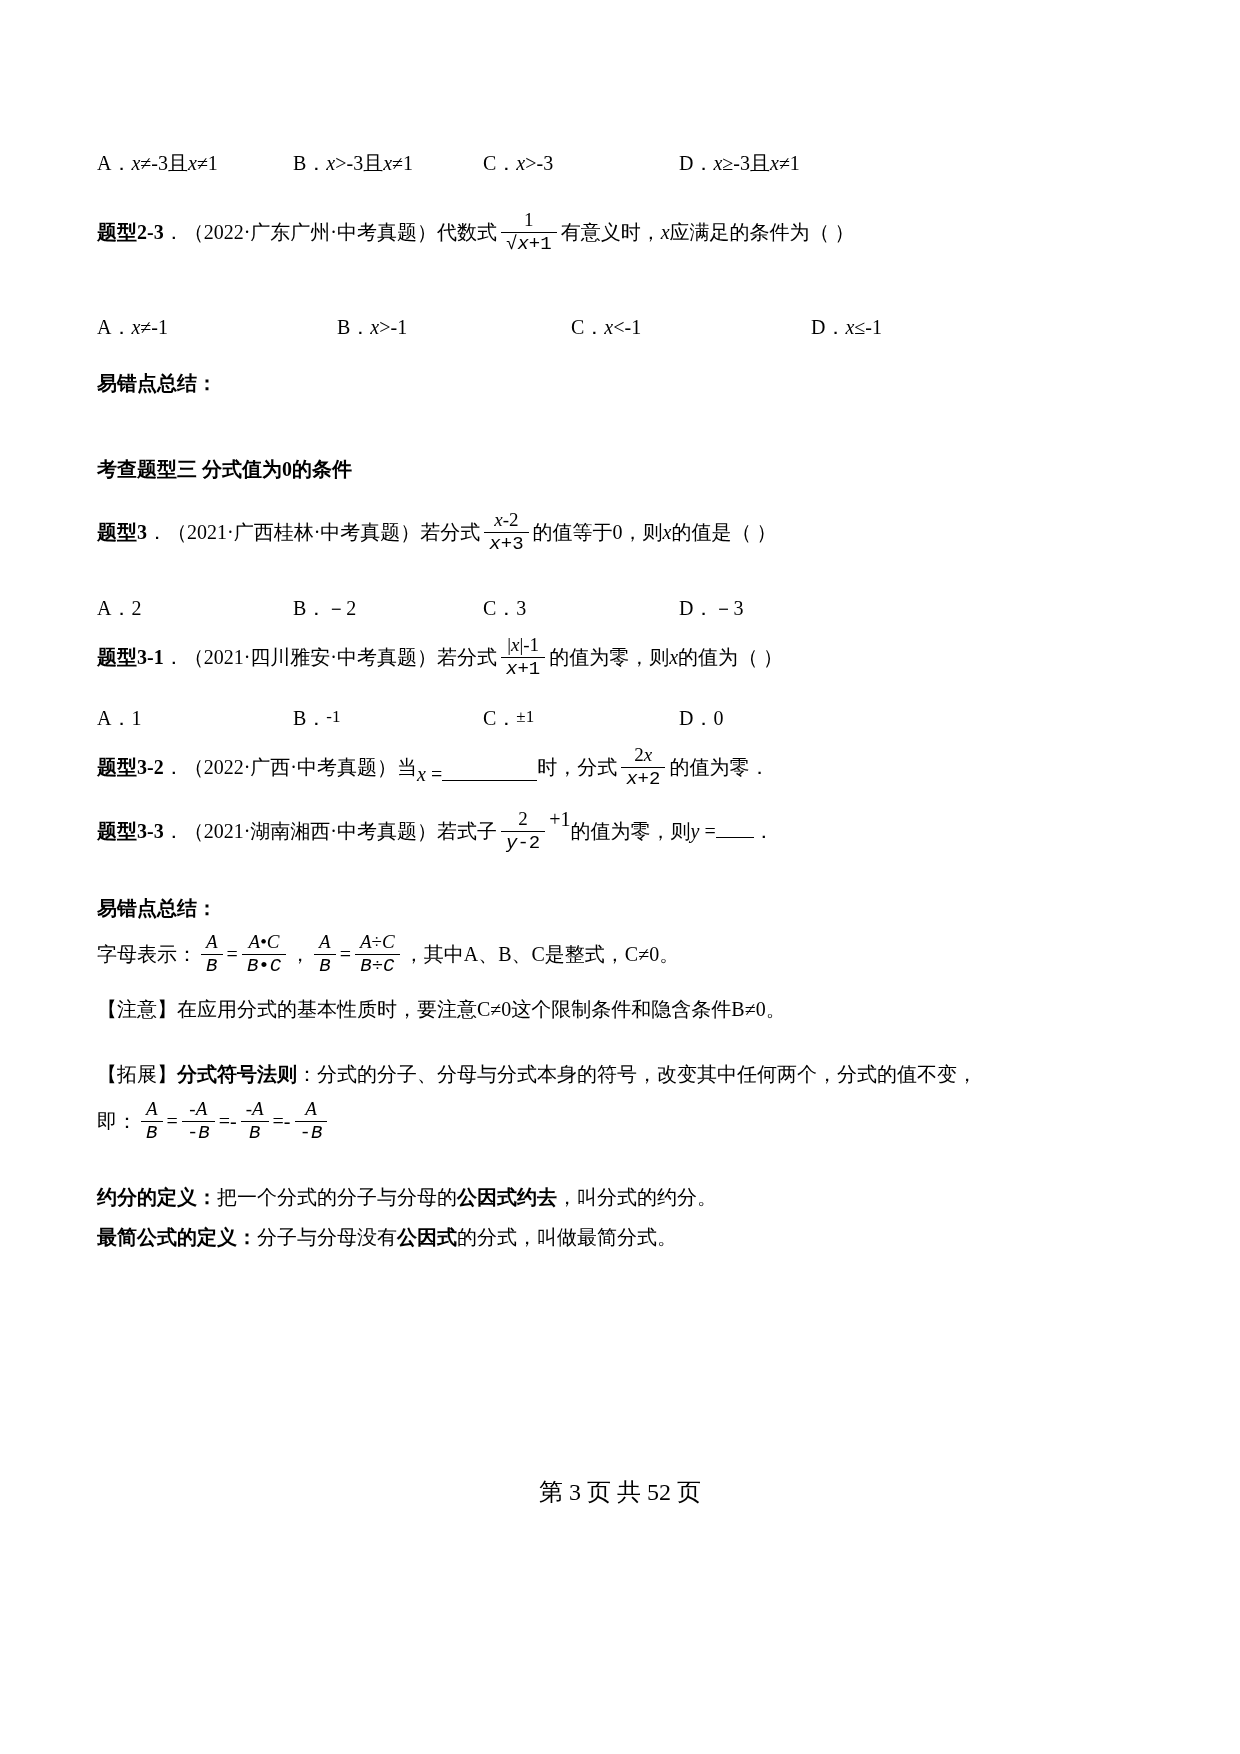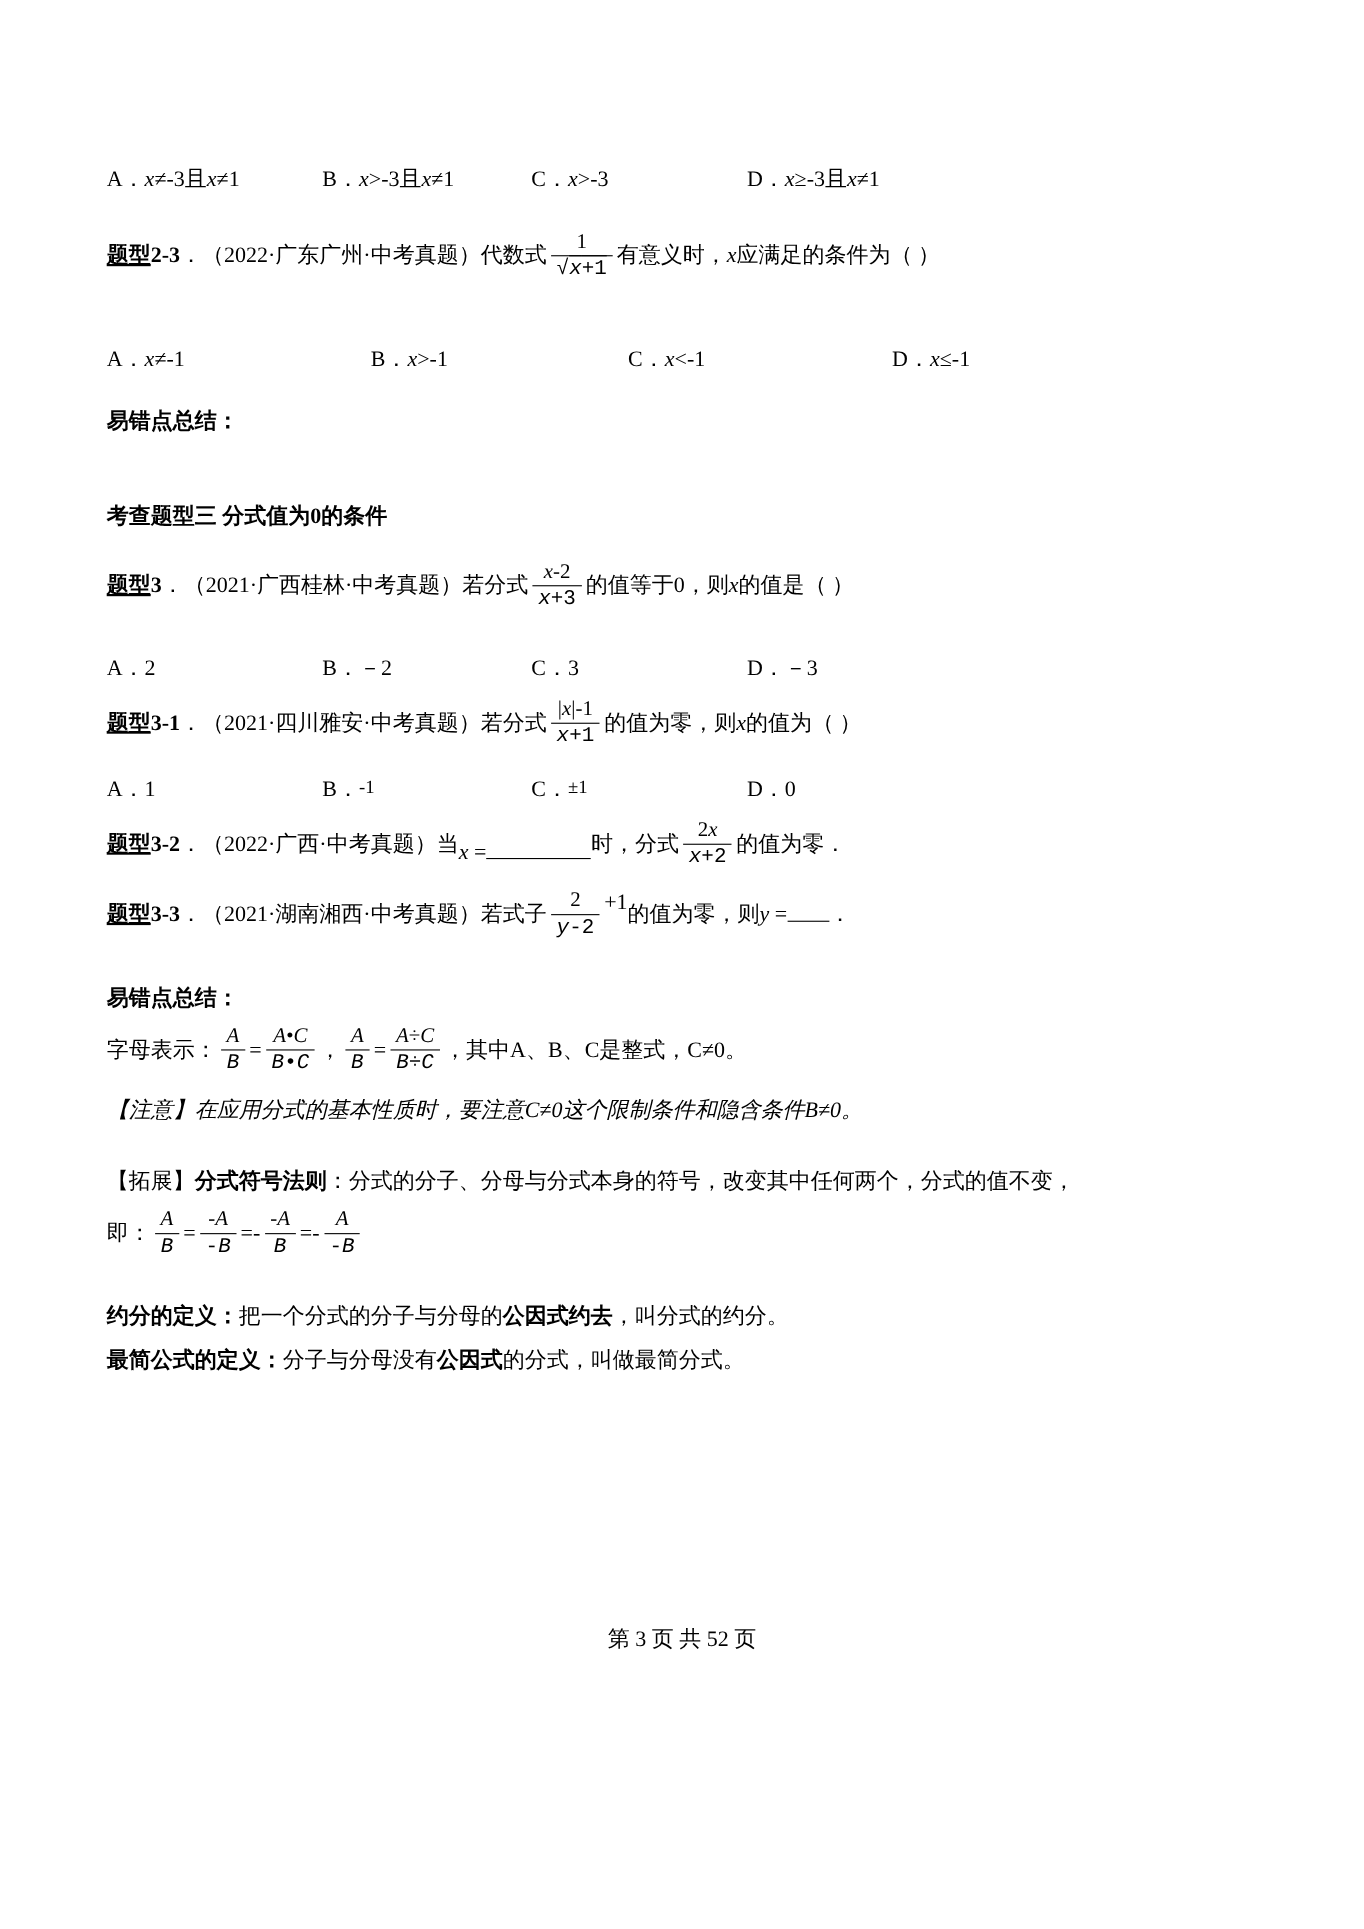--- a/index.html
+++ b/index.html
@@ -3,37 +3,37 @@
 <meta charset="utf-8">
 <style>
   html,body{margin:0;padding:0;background:#ffffff;color:#000;}
   body{width:1240px;height:1754px;font-family:"Liberation Serif","DejaVu Serif",serif;}
   .page{position:relative;width:1240px;height:1551px;box-sizing:border-box;overflow:hidden;}
   .content{padding:150px 96px 0 97px;font-size:20px;line-height:1.3;}
   .line{margin:0;}
   .opts{display:grid;grid-template-columns:196px 190px 196px 1fr;align-items:baseline;}
   .opt{white-space:nowrap;}
   .b{font-weight:bold;}
-  .tx{font-weight:bold;text-decoration:underline;}
+  .tx{font-weight:bold;}
   .txnum{font-weight:bold;}
   .frac{display:inline-block;vertical-align:middle;text-align:center;line-height:1.08;font-size:19px;margin:0 4px;position:relative;top:-2px;}
   .frac .num{display:block;padding:0 5px 1px 5px;}
   .frac .den{display:block;border-top:1.4px solid #000;padding:1px 5px 0 5px;font-family:Liberation Mono, monospace;}
   .ol{text-decoration:overline;}
   .blank{display:inline-block;border-bottom:1.4px solid #000;height:1em;vertical-align:baseline;}
   .blank.w95{width:95px;}
   .blank.w38{width:38px;}
   .lower{position:relative;top:7px;}
   .raise{position:relative;top:-12px;}
   .small-eq{font-size:17px;position:relative;top:-3px;}
-  .footer{position:absolute;top:1476px;left:0;width:100%;text-align:center;font-size:20px;}
+  .footer{position:absolute;top:1476px;left:0;width:100%;text-align:center;font-size:24px;}
   .mt36{margin-top:36px;} .mt58{margin-top:58px;gap:44px;} .mt30{margin-top:30px;}
   .mt60{margin-top:60px;} .mt22{margin-top:39px;} .mt16{margin-top:16px;}
   .mt24{margin-top:24px;} .mt20{margin-top:20px;} .mt40{margin-top:40px;}
-  .mt14{margin-top:14px;} .mt18{margin-top:18px;font-style:italic;} .mt12{margin-top:13px;}
+  .mt14{margin-top:14px;} .mt18{margin-top:18px;} .mt12{margin-top:13px;}
 </style>
 </head>
 <body>
 
 <div class="page">
   <div class="content">
 
     <div class="opts line">
       <span class="opt"><span>A．</span><span><i>x</i>≠-3且<i>x</i>≠1</span></span>
       <span class="opt"><span>B．</span><span><i>x</i>&gt;-3且<i>x</i>≠1</span></span>

